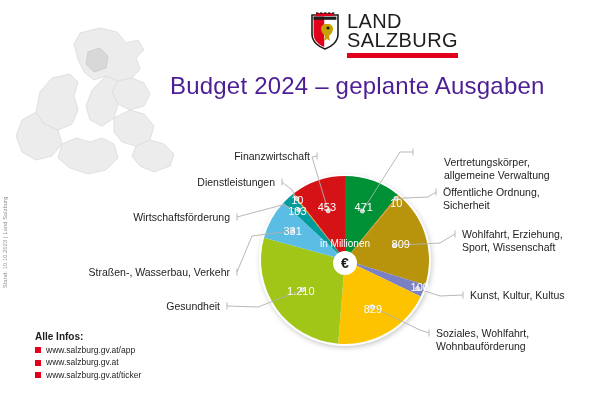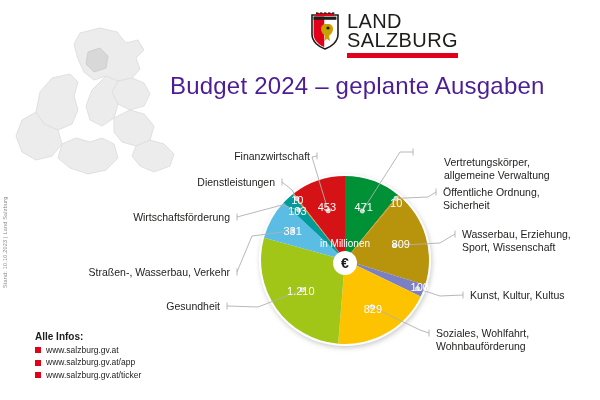--- a/index.html
+++ b/index.html
@@ -183,41 +183,41 @@
       <text x="345" y="247" text-anchor="middle" class="center-cap-text">in Millionen</text>
       <circle cx="345" cy="263" r="12" fill="#ffffff"></circle>
       <text x="345" y="268" text-anchor="middle" font-size="14" font-weight="bold" fill="#1d1d1b" font-family="Liberation Sans, sans-serif">€</text>
     </svg>
     <div id="callouts">
         <div class="cb-label left" style="left: 200px; top: 150px; width: 110px;">Finanzwirtschaft</div>
         <div class="cb-label right" style="left: 420px; top: 156px; width: 150px; margin-left: 24px;">Vertretungskörper,
 allgemeine Verwaltung</div>
         <div class="cb-label right" style="left: 443px; top: 186px; width: 140px;">Öffentliche Ordnung,
 Sicherheit</div>
-        <div class="cb-label right" style="left: 462px; top: 228px; width: 132px;">Wasserbau, Erziehung,
+        <div class="cb-label right" style="left: 462px; top: 228px; width: 132px;">Wohlfahrt, Erziehung,
 Sport, Wissenschaft</div>
         <div class="cb-label right" style="left: 470px; top: 289px; width: 120px;">Kunst, Kultur, Kultus</div>
         <div class="cb-label right" style="left: 436px; top: 327px; width: 140px;">Soziales, Wohlfahrt,
 Wohnbauförderung</div>
         <div class="cb-label left" style="left: 110px; top: 300px; width: 110px;">Gesundheit</div>
         <div class="cb-label left" style="left: 75px; top: 266px; width: 155px;">Straßen-, Wasserbau, Verkehr</div>
         <div class="cb-label left" style="left: 95px; top: 211px; width: 135px;">Wirtschaftsförderung</div>
         <div class="cb-label left" style="left: 160px; top: 176px; width: 115px;">Dienstleistungen</div>
       </div>
   </div>
 
   <div id="infos">
     <div class="head">Alle Infos:</div>
     <div class="row">
       <span class="sq"></span>
-      <span>www.salzburg.gv.at</span>
+      <span>www.salzburg.gv.at/app</span>
     </div>
     <div class="row">
       <span class="sq"></span>
-      <span>www.salzburg.gv.at/app</span>
+      <span>www.salzburg.gv.at</span>
     </div>
     <div class="row">
       <span class="sq"></span>
       <span>www.salzburg.gv.at/ticker</span>
     </div>
   </div>
 
   <div id="credit">Stand: 10.10.2023 | Land Salzburg</div>
 
 </div>

